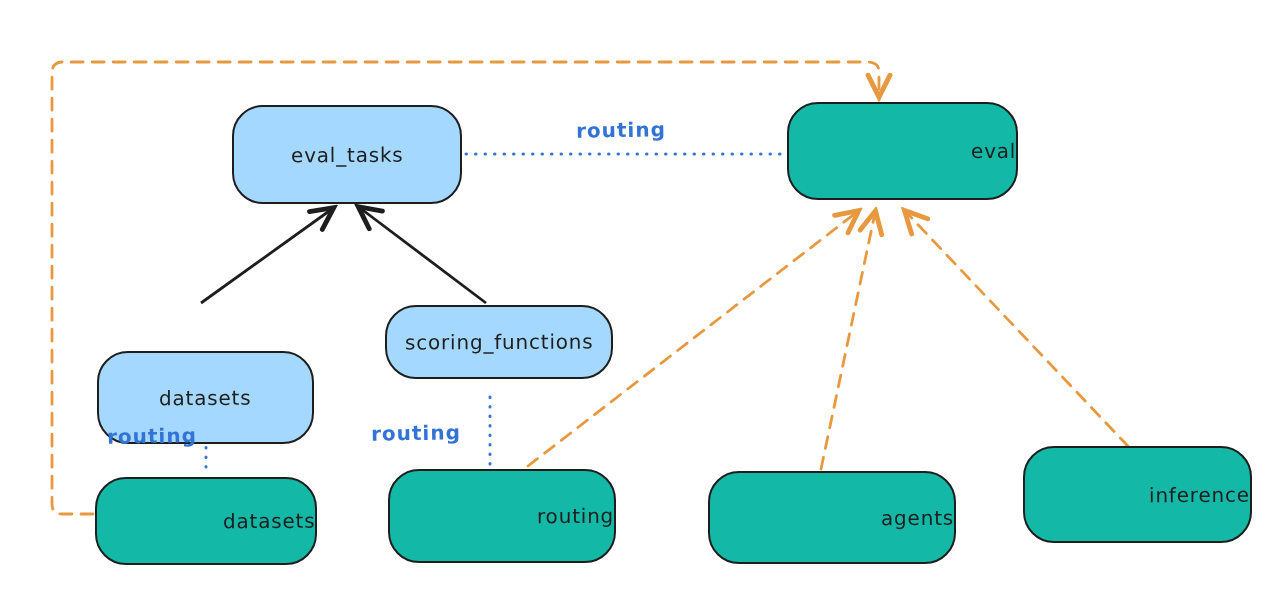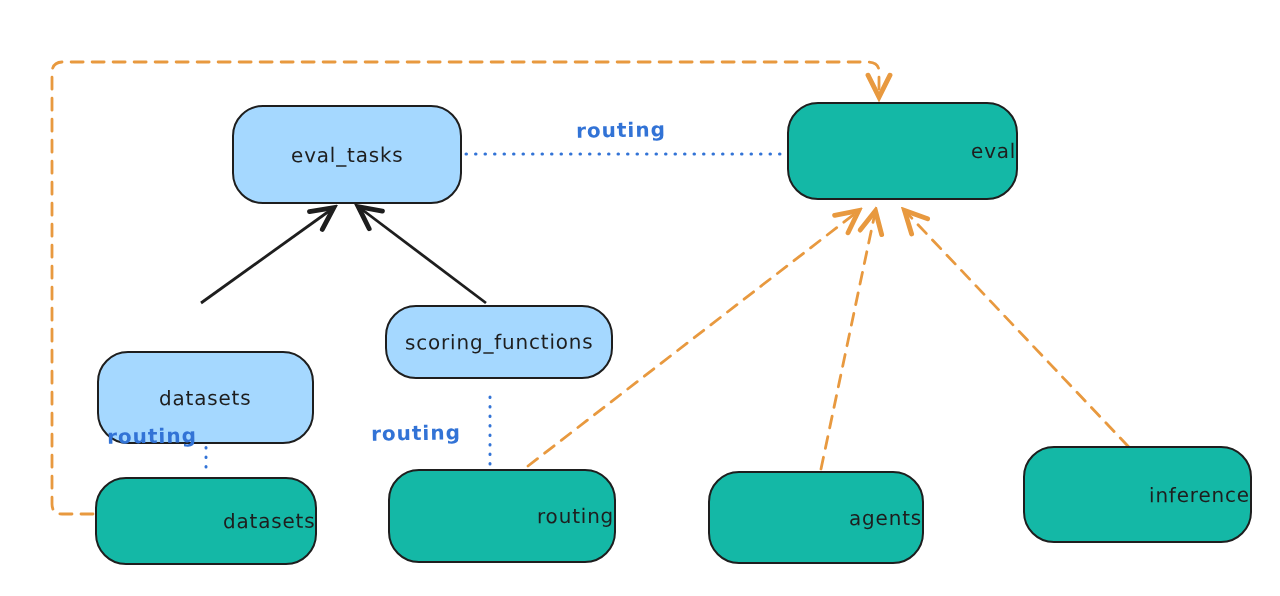--- a/index.html
+++ b/index.html
@@ -97,21 +97,21 @@
   </div>
 
   <div class="node api" style="left:95px; top:477px; width:222px; height:88px;">
     <span class="node-label">datasets</span>
   </div>
 
   <div class="node api" style="left:388px; top:469px; width:228px; height:94px;">
     <span class="node-label">routing</span>
   </div>
 
-  <div class="node api" style="left:708px; top:471px; width:216px; height:93px;">
+  <div class="node api" style="left:708px; top:471px; width:248px; height:93px;">
     <span class="node-label">agents</span>
   </div>
 
   <div class="node api" style="left:1023px; top:446px; width:229px; height:97px;">
     <span class="node-label">inference</span>
   </div>
 
   <div class="edge-label" style="left:621px; top:130px;">routing</div>
 
   <div class="edge-label" style="left:152px; top:436px;">routing</div>

